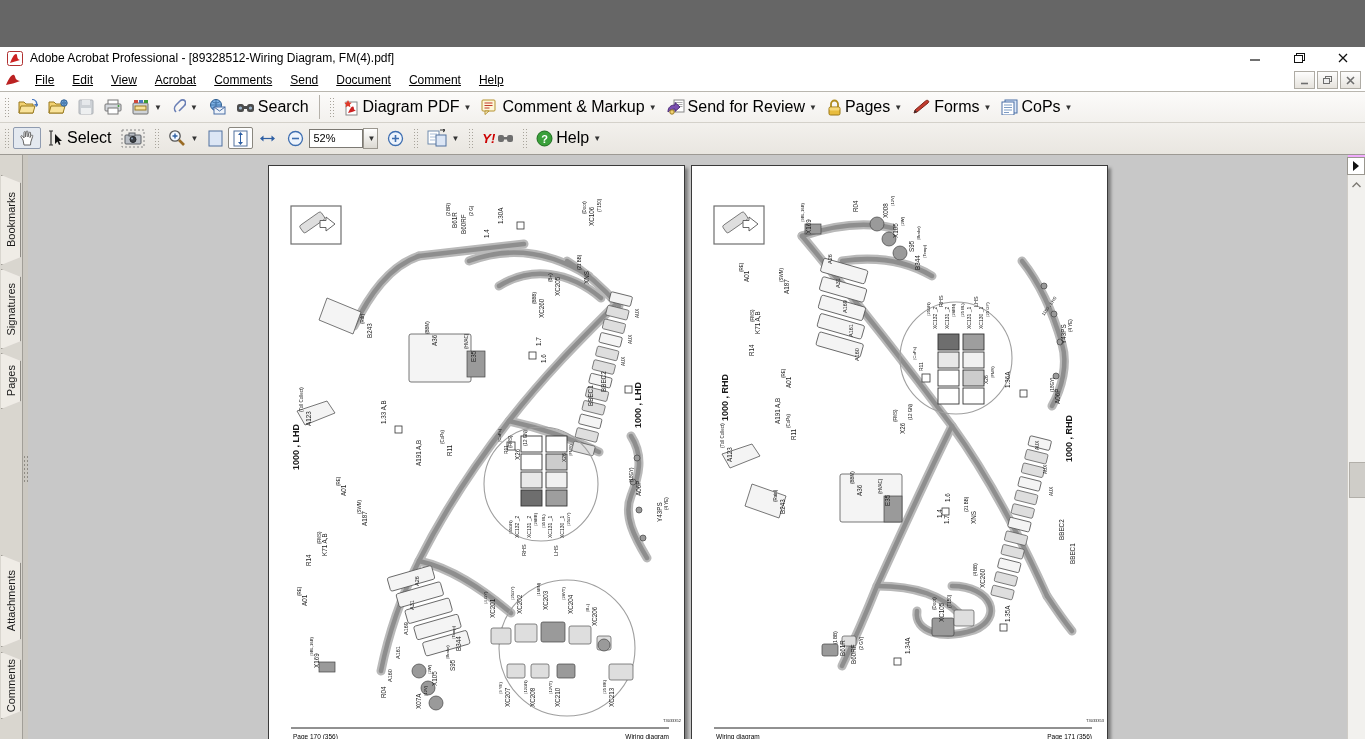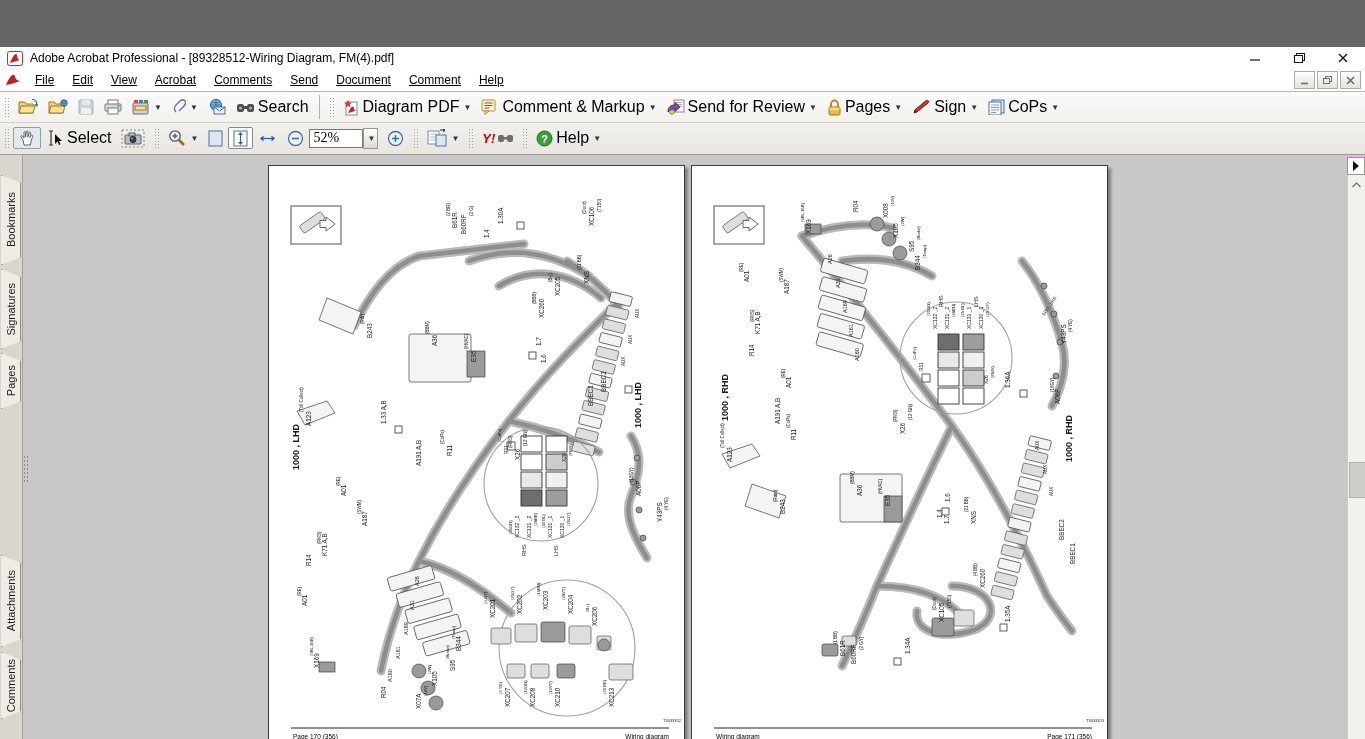--- a/index.html
+++ b/index.html
@@ -22,21 +22,21 @@
   .tbrow2{top:31px;}
   .grip{width:5px;height:20px;margin:0 4px;background-image:radial-gradient(#a8a49b 38%,rgba(0,0,0,0) 42%);background-size:3px 3px;}
   .tbtn{display:flex;align-items:center;gap:3px;padding:2px 4px;border:1px solid rgba(0,0,0,0);border-radius:2px;height:22px;box-sizing:border-box;}
   .tbtn.pressed{background:#e4e9f0;border:1px solid #8f9bb0;}
   .tbtn.boxed{border:1px solid #8a877f;background:#fdfdfd;}
   .tbtn.disabled{opacity:.55;}
   .caret{font-size:8px;color:#333;margin-left:1px;}
   .tsep{width:1px;height:24px;background:#b5b1aa;margin:0 5px;}
   .tlabel{font-size:16px;white-space:nowrap;text-align:right;}
   .y-label{color:#c00;font-weight:bold;font-size:13px;font-style:italic;}
-  .zoom-input{width:46px;height:17px;border:1px solid #7c7973;font-size:14px;padding:0 3px;font-family:Liberation Serif, serif;}
+  .zoom-input{width:46px;height:17px;border:1px solid #7c7973;font-size:11px;padding:0 3px;font-family:Liberation Sans, sans-serif;}
   .caret-btn{width:13px;height:19px;border:1px solid #9b978f;background:linear-gradient(#fff,#dcd9d2);display:flex;align-items:center;justify-content:center;}
   
   .main{position:absolute;top:108px;left:0;right:0;bottom:31px;}
   .tabstrip{position:absolute;left:0;top:0;bottom:0;width:22px;background:#d9d6cf;border-right:1px solid #a29f98;}
   .stab{position:absolute;left:1px;width:20px;background:#efece6;border:1px solid #8f8c85;border-left:none;box-sizing:border-box;display:flex;align-items:center;justify-content:center;clip-path:polygon(0 0,100% 8px,100% calc(100% - 8px),0 100%);}
   .stab span{writing-mode:vertical-rl;transform:rotate(180deg);font-size:11px;color:#1a1a1a;white-space:nowrap;}
   .splitter{position:absolute;left:23px;top:0;bottom:0;width:5px;background:#cbc8c1;}
   .split-grip{position:absolute;left:0;top:300px;width:5px;height:28px;background-image:radial-gradient(#8f8c85 40%,rgba(0,0,0,0) 45%);background-size:3px 4px;}
   .docarea{position:absolute;left:28px;top:0;right:17px;bottom:0;background:#c8c8c8;}
   .page{position:absolute;top:10px;width:415px;height:579px;background:#fff;border:1px solid #3a3a3a;box-shadow:3px 3px 3px rgba(0,0,0,.38);}
@@ -233,21 +233,21 @@
             <rect x="2.6" y="8.6" width="9.8" height="3" rx="1" fill="#f6d87a"></rect>
           </svg>
         <span class="tlabel">Pages</span>
           <span class="caret">▼</span>
       </div>
       <div class="tbtn">
         <svg width="19" height="16">
             <path d="M2 14 L5 13 L16 4 C17 3 17 2 16 1.5 C15 1 14 1.5 13.5 2 L3 11 Z" fill="#c23b2e" stroke="#7c2318"></path>
             <path d="M2 14 L5 13 L3 11 Z" fill="#333"></path>
           </svg>
-        <span class="tlabel">Sign</span>
+        <span class="tlabel">Forms</span>
           <span class="caret">▼</span>
       </div>
       <div class="tbtn">
         <svg width="17" height="16">
             <rect x="4" y="1" width="12" height="13" fill="#dce8f8" stroke="#4a6fa5"></rect>
             <rect x="1" y="3" width="12" height="13" fill="#fff" stroke="#4a6fa5"></rect>
             <path d="M3 6 h8 M3 8.5 h8 M3 11 h8 M3 13.5 h5" stroke="#7d9cc4"></path>
           </svg>
         <span class="tlabel">CoPs</span>
           <span class="caret">▼</span>

